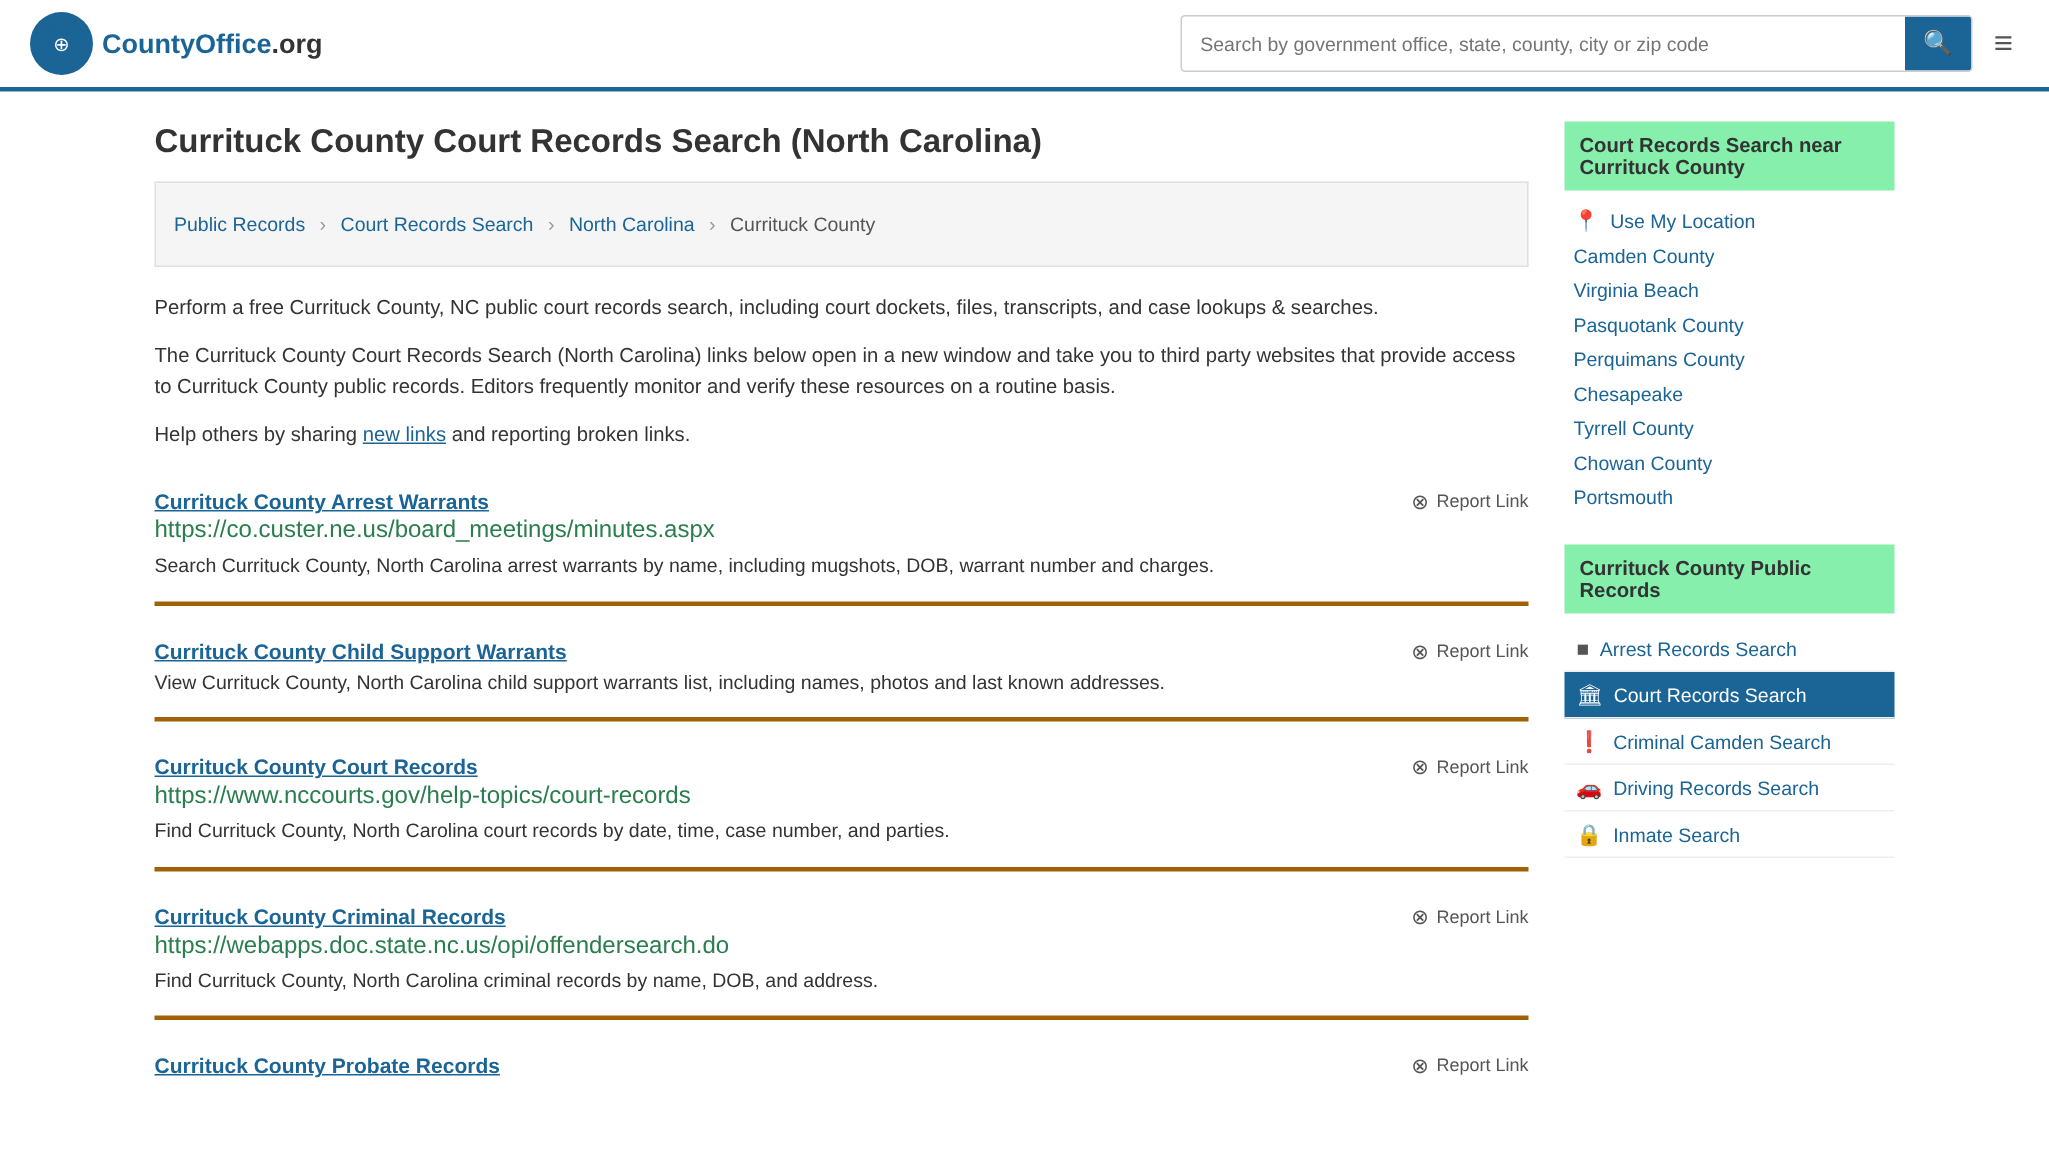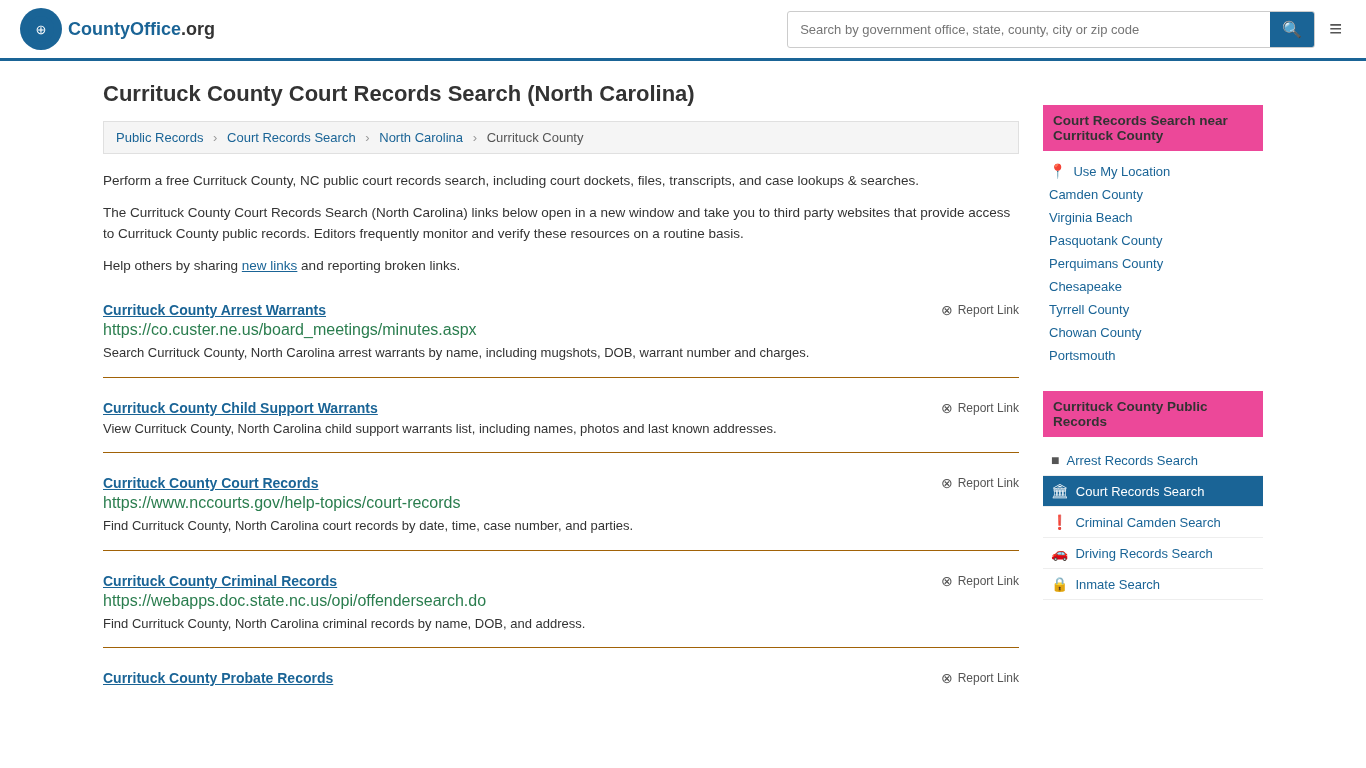--- a/index.html
+++ b/index.html
@@ -96,21 +96,21 @@
       font-size: 22px;
       font-weight: bold;
       color: #333;
       margin-bottom: 14px;
     }
 
     
     .breadcrumb {
       background: #f5f5f5;
       border: 1px solid #e0e0e0;
-      padding: 8px 12px;
+      padding: 20px 12px;
       font-size: 13px;
       margin-bottom: 16px;
       color: #555;
     }
     .breadcrumb a {
       color: #1a6496;
       text-decoration: none;
     }
     .breadcrumb .sep { margin: 0 6px; color: #999; }
 
@@ -123,21 +123,21 @@
     }
     .description a {
       color: #1a6496;
       text-decoration: underline;
     }
 
     
     .result-item {
       margin-bottom: 22px;
       padding-bottom: 14px;
-      border-bottom: 1px solid #a16207;
+      border-bottom: 3px solid #a16207;
     }
     .result-item:last-child { border-bottom: none; }
     .result-header {
       display: flex;
       justify-content: space-between;
       align-items: flex-start;
       margin-bottom: 3px;
     }
     .result-title {
       font-size: 14px;
@@ -167,27 +167,26 @@
       font-size: 13px;
       color: #333;
       line-height: 1.5;
     }
 
     
     .sidebar-section {
       margin-bottom: 20px;
     }
     .sidebar-heading {
-      background: #ec4899;
+      background: #86efac;
       font-size: 13.5px;
       font-weight: bold;
       padding: 8px 10px;
       color: #333;
       margin-bottom: 8px;
-      margin-top: 24px;
     }
     .sidebar-link {
       display: flex;
       align-items: center;
       gap: 7px;
       font-size: 13px;
       color: #1a6496;
       text-decoration: none;
       padding: 4px 6px;
       cursor: pointer;

